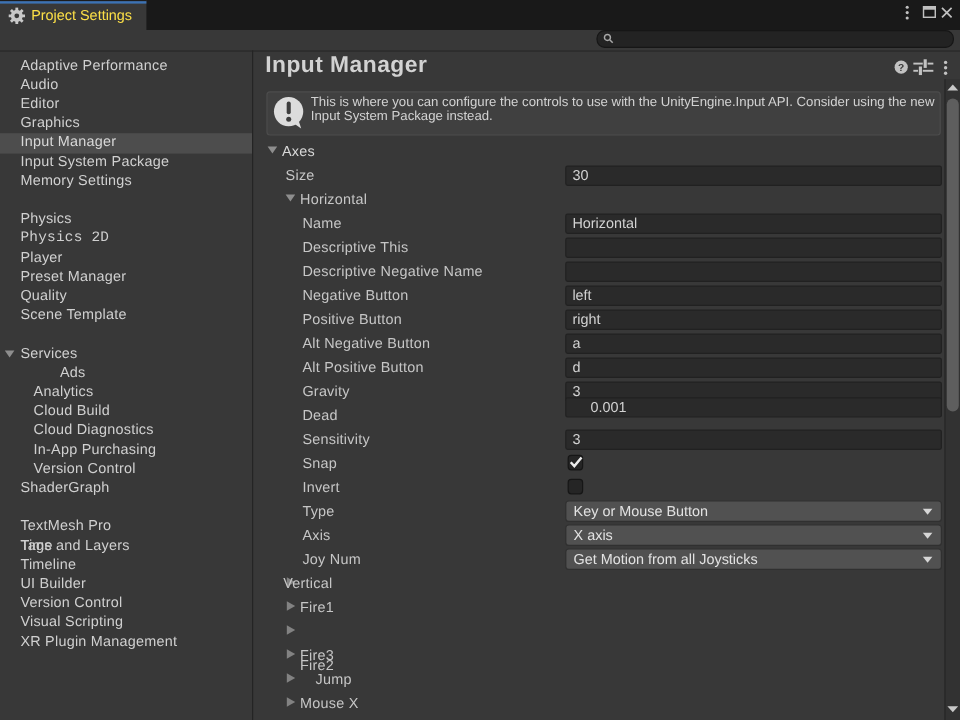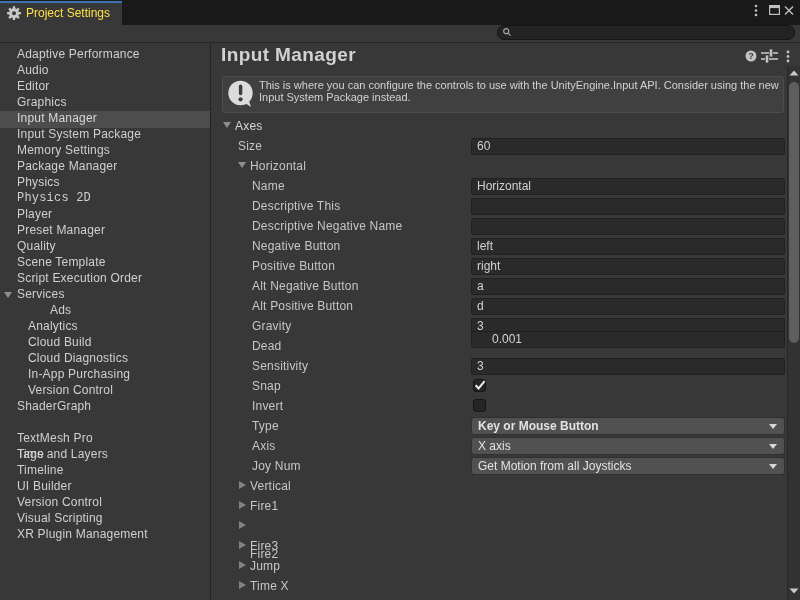--- a/index.html
+++ b/index.html
@@ -48,28 +48,26 @@
 <path d="M6.1 6.1 L8.6 8.6" stroke="#a8a8a8" stroke-width="1.2"></path>
     </svg>
 <div class="side" style="left:17px;top:62px;color:#d0d0d0;">Audio</div>
 <div class="side" style="left:17px;top:46px;color:#d0d0d0;">Adaptive Performance</div>
 <div class="side" style="left:17px;top:78px;color:#d0d0d0;">Editor</div>
 <div class="side" style="left:17px;top:94px;color:#d0d0d0;">Graphics</div>
 <div class="abs" style="left:0;top:110.5px;width:210px;height:17px;background:#4d4d4d;"></div>
 <div class="side" style="left:17px;top:110px;color:#d8d8d8;">Input Manager</div>
 <div class="side" style="left:17px;top:126px;color:#d0d0d0;">Input System Package</div>
 <div class="side" style="left:17px;top:142px;color:#d0d0d0;">Memory Settings</div>
-<div class="side" style="left:17px;top:158px;color:#d0d0d0;">Package Manager</div>
 <div class="side" style="left:17px;top:174px;color:#d0d0d0;">Physics</div>
 <div class="side" style="left:17px;top:190px;color:#d0d0d0;font-family:Liberation Mono, monospace;">Physics 2D</div>
 <div class="side" style="left:17px;top:206px;color:#d0d0d0;">Player</div>
 <div class="side" style="left:17px;top:222px;color:#d0d0d0;">Preset Manager</div>
 <div class="side" style="left:17px;top:238px;color:#d0d0d0;">Quality</div>
 <div class="side" style="left:17px;top:254px;color:#d0d0d0;">Scene Template</div>
-<div class="side" style="left:17px;top:270px;color:#d0d0d0;">Script Execution Order</div>
 <div class="tri-open" style="left:4px;top:291.5px;"></div>
 <div class="side" style="left:17px;top:286px;color:#d0d0d0;">Services</div>
 <div class="side" style="left:28px;top:302px;color:#d0d0d0;margin-left:22px;">Ads</div>
 <div class="side" style="left:28px;top:318px;color:#d0d0d0;">Analytics</div>
 <div class="side" style="left:28px;top:334px;color:#d0d0d0;">Cloud Build</div>
 <div class="side" style="left:28px;top:350px;color:#d0d0d0;">Cloud Diagnostics</div>
 <div class="side" style="left:28px;top:366px;color:#d0d0d0;">In-App Purchasing</div>
 <div class="side" style="left:28px;top:382px;color:#d0d0d0;">Version Control</div>
 <div class="side" style="left:17px;top:398px;color:#d0d0d0;">ShaderGraph</div>
 <div class="side" style="left:17px;top:414px;color:#d0d0d0;margin-top:32px;">Tags and Layers</div>
@@ -103,21 +101,21 @@
 <svg class="abs" style="left:227px;top:80px;" width="28" height="28" viewBox="0 0 28 28">
 <circle cx="13.5" cy="13" r="12.2" fill="#dcdcdc"></circle>
 <path d="M18 23 L24 27 L21 18 Z" fill="#dcdcdc"></path>
 <rect x="11.9" y="4.6" width="3.4" height="10.6" rx="1.7" fill="#3d3d3d"></rect>
 <circle cx="13.6" cy="19.3" r="2.1" fill="#3d3d3d"></circle>
     </svg>
 <div class="abs" style="left:259px;top:80px;width:520px;font-size:11px;line-height:11.5px;color:#d2d2d2;">This is where you can configure the controls to use with the UnityEngine.Input API. Consider using the new Input System Package instead.</div>
 <div class="tri-open" style="left:223px;top:122.2px;"></div>
 <div class="lbl" style="left:235px;top:118px;color:#d8d8d8;">Axes</div>
 <div class="lbl" style="left:238px;top:138px;">Size</div>
-<div class="tfield" style="top:137.5px;">60</div>
+<div class="tfield" style="top:137.5px;">30</div>
 <div class="tri-open" style="left:238px;top:162.2px;"></div>
 <div class="lbl" style="left:250px;top:158px;">Horizontal</div>
 <div class="lbl" style="left:252px;top:178px;">Name</div>
 <div class="tfield" style="top:177.5px;">Horizontal</div>
 <div class="lbl" style="left:252px;top:198px;">Descriptive This</div>
 <div class="tfield" style="top:197.5px;"></div>
 <div class="lbl" style="left:252px;top:218px;">Descriptive Negative Name</div>
 <div class="tfield" style="top:217.5px;"></div>
 <div class="lbl" style="left:252px;top:238px;">Negative Button</div>
 <div class="tfield" style="top:237.5px;">left</div>
@@ -134,40 +132,40 @@
 <div class="lbl" style="left:252px;top:358px;">Sensitivity</div>
 <div class="tfield" style="top:357.5px;">3</div>
 <div class="lbl" style="left:252px;top:378px;">Snap</div>
 <div class="cbox" style="top:378.5px;"></div>
 <svg class="abs" style="left:473px;top:378px;" width="14" height="14" viewBox="0 0 14 14">
 <path d="M2.6 7.2 L5.6 10.4 L11.6 3.2" stroke="#ededed" stroke-width="2" fill="none"></path>
     </svg>
 <div class="lbl" style="left:252px;top:398px;">Invert</div>
 <div class="cbox" style="top:398.5px;"></div>
 <div class="lbl" style="left:252px;top:418px;">Type</div>
-<div class="drop" style="top:417px;font-weight:bold;">Key or Mouse Button</div>
+<div class="drop" style="top:417px;">Key or Mouse Button</div>
 <div class="droparrow" style="left:768.5px;top:423.5px;"></div>
 <div class="lbl" style="left:252px;top:438px;">Axis</div>
 <div class="drop" style="top:437px;">X axis</div>
 <div class="droparrow" style="left:768.5px;top:443.5px;"></div>
 <div class="lbl" style="left:252px;top:458px;">Joy Num</div>
 <div class="drop" style="top:457px;">Get Motion from all Joysticks</div>
 <div class="droparrow" style="left:768.5px;top:463.5px;"></div>
 <div class="tri-closed" style="left:239px;top:481.2px;"></div>
-<div class="lbl" style="left:250px;top:478px;">Vertical</div>
+<div class="lbl" style="left:236px;top:478px;">Vertical</div>
 <div class="tri-closed" style="left:239px;top:501.2px;"></div>
 <div class="lbl" style="left:250px;top:498px;">Fire1</div>
 <div class="tri-closed" style="left:239px;top:521.2px;"></div>
 <div class="lbl" style="left:250px;top:546px;">Fire2</div>
 <div class="tri-closed" style="left:239px;top:541.2px;"></div>
 <div class="lbl" style="left:250px;top:538px;text-align:center;">Fire3</div>
 <div class="tri-closed" style="left:239px;top:561.2px;"></div>
-<div class="lbl" style="left:250px;top:558px;">Jump</div>
+<div class="lbl" style="left:263px;top:558px;">Jump</div>
 <div class="tri-closed" style="left:239px;top:581.2px;"></div>
-<div class="lbl" style="left:250px;top:578px;">Time X</div>
+<div class="lbl" style="left:250px;top:578px;">Mouse X</div>
 <div class="abs" style="left:787px;top:66px;width:13px;height:534px;background:#323232;border-left:1px solid #272727;"></div>
 <svg class="abs" style="left:789px;top:70px;" width="10" height="6" viewBox="0 0 10 6">
 <path d="M5 0.5 L9.5 5.5 L0.5 5.5 Z" fill="#c8c8c8"></path>
     </svg>
 <div class="abs" style="left:788.5px;top:82px;width:10px;height:261px;background:#5e5e5e;border-radius:5px;"></div>
 <svg class="abs" style="left:789px;top:588px;" width="10" height="6" viewBox="0 0 10 6">
 <path d="M5 5.5 L9.5 0.5 L0.5 0.5 Z" fill="#c8c8c8"></path>
     </svg>
 </div>
 </body></html>

